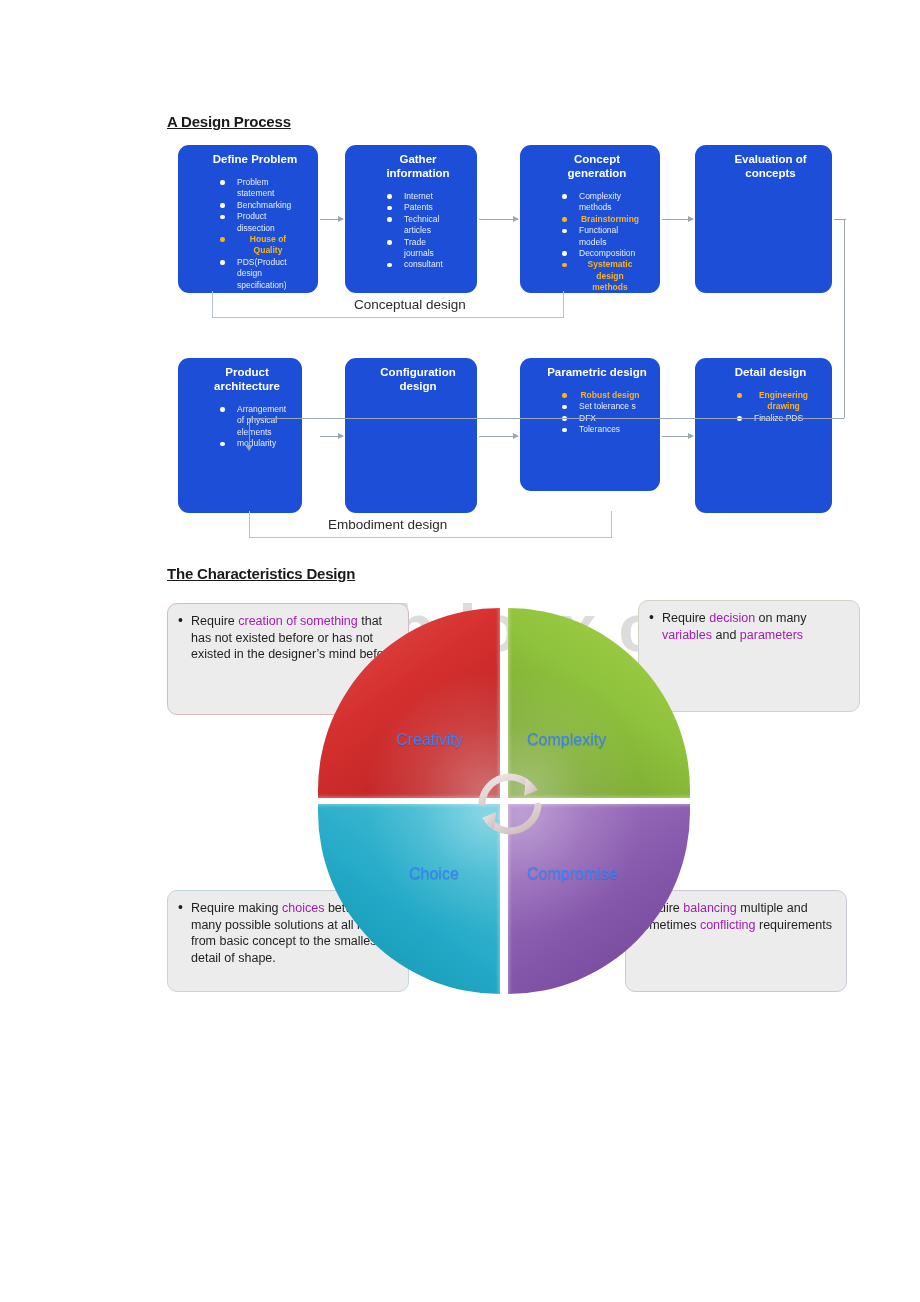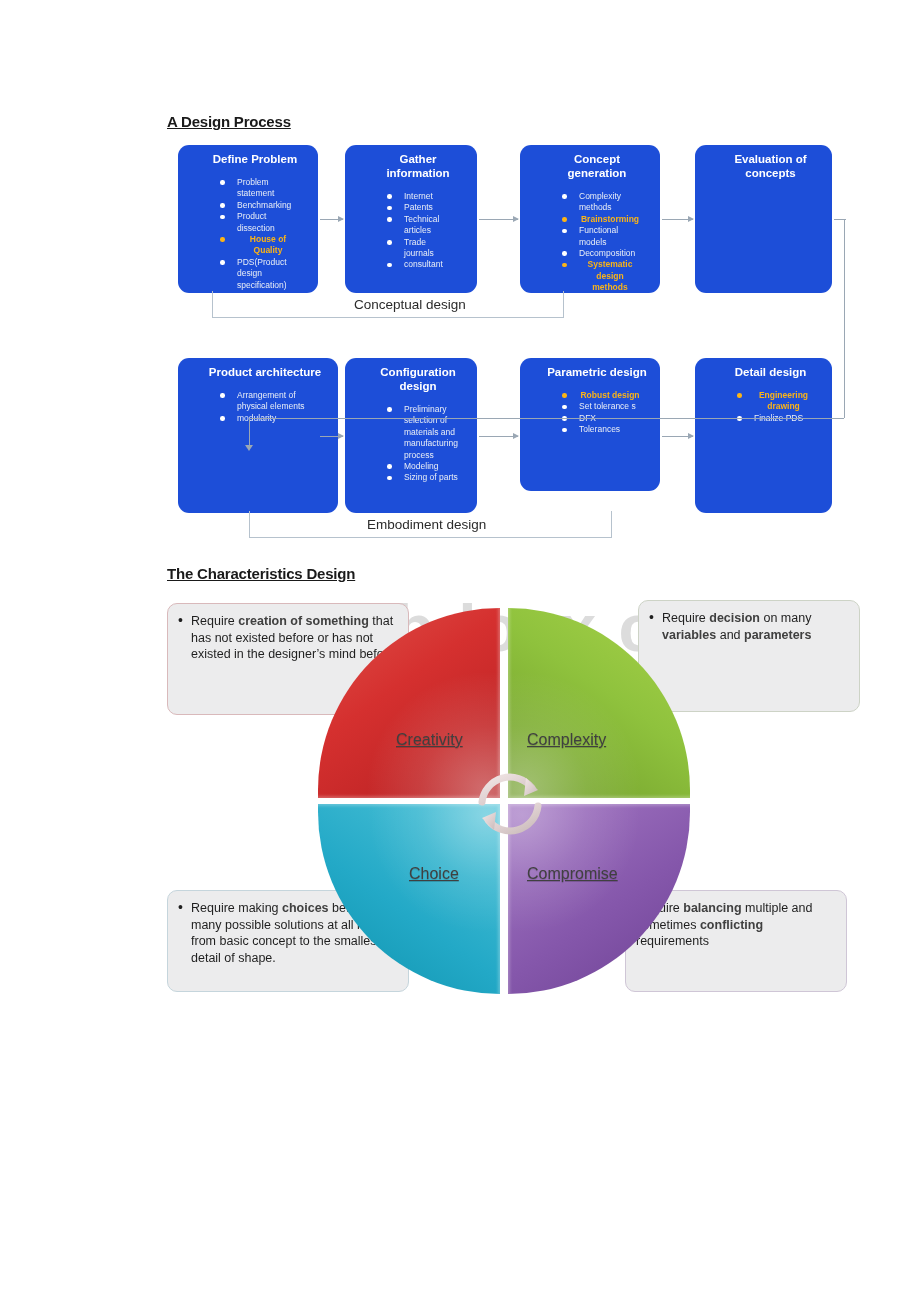--- a/index.html
+++ b/index.html
@@ -140,21 +140,21 @@
   .callout.br{border:1px solid #cfc6d6;left:625px;top:890px;width:222px;height:102px;}
 
   .callout ul{list-style:none;margin:0;padding:0;}
   .callout li{position:relative;padding-left:13px;}
   .callout li::before{
     content:"\2022";
     position:absolute;left:0;top:-1px;
     font-size:14px;color:#1f1f1f;
   }
   .callout.br p{margin:0;padding-left:0;}
-  .red{color:#404040;font-weight:bold;}
+  .red{color:#a21caf;font-weight:normal;}
 
   
   .pie{
     position:absolute;
     left:318px;top:608px;
     width:372px;height:386px;
     z-index:3;
   }
   .quad{
     position:absolute;
@@ -188,26 +188,25 @@
   .q-br{
     left:190px;top:196px;
     border-radius:0 0 182px 0;
     background:
       radial-gradient(circle at 8% 6%, rgba(255,255,255,0.30) 0%, rgba(255,255,255,0.10) 26%, rgba(255,255,255,0) 48%),
       linear-gradient(325deg,#6d4193 0%,#8557ab 45%,#a478c4 100%);
     box-shadow:inset 2px 2px 3px rgba(255,255,255,0.25);
   }
   .quad-label{
     position:absolute;
-    color:#404040;
+    color:#3b82f6;
     font-size:16px;
     white-space:nowrap;
     z-index:4;
     text-shadow:0 1px 1px rgba(0,0,0,0.18);
-    text-decoration:underline;
   }
   #label-creativity{left:396px;top:731px;}
   #label-complexity{left:527px;top:731px;}
   #label-choice{left:409px;top:865px;}
   #label-compromise{left:527px;top:865px;}
 
   .center-arrows{
     position:absolute;
     left:474px;top:758px;
     width:72px;height:92px;
@@ -251,34 +250,29 @@
           <li data-interactable="false">Complexity methods</li>
           <li class="hl" data-interactable="false">Brainstorming</li>
           <li data-interactable="false">Functional models</li>
           <li data-interactable="false">Decomposition</li>
           <li class="hl" data-interactable="false">Systematic design methods</li>
         </ul>
       </div>
       <div class="flow-box" data-interactable="true" style="left: 695px; top: 145px; width: 137px; height: 148px;">
         <div class="flow-title" data-interactable="false">Evaluation of concepts</div>
       </div>
-      <div class="flow-box" data-interactable="true" style="left: 178px; top: 358px; width: 160px; height: 155px;">
+      <div class="flow-box" data-interactable="true" style="left: 178px; top: 358px; width: 124px; height: 155px;">
         <div class="flow-title" data-interactable="false">Product architecture</div>
         <ul class="flow-list" data-interactable="false">
           <li data-interactable="false">Arrangement of physical elements</li>
           <li data-interactable="false">modularity</li>
         </ul>
       </div>
       <div class="flow-box" data-interactable="true" style="left: 345px; top: 358px; width: 132px; height: 155px;">
         <div class="flow-title" data-interactable="false">Configuration design</div>
-        <ul class="flow-list" data-interactable="false">
-          <li data-interactable="false">Preliminary selection of materials and manufacturing process</li>
-          <li data-interactable="false">Modeling</li>
-          <li data-interactable="false">Sizing of parts</li>
-        </ul>
       </div>
       <div class="flow-box" data-interactable="true" style="left: 520px; top: 358px; width: 140px; height: 133px;">
         <div class="flow-title" data-interactable="false">Parametric design</div>
         <ul class="flow-list" data-interactable="false">
           <li class="hl" data-interactable="false">Robust design</li>
           <li data-interactable="false">Set tolerance s</li>
           <li data-interactable="false">DFX</li>
           <li data-interactable="false">Tolerances</li>
         </ul>
       </div>
@@ -296,21 +290,21 @@
       <div class="h-arrow" data-interactable="false" style="left: 479px; top: 436px; width: 39px;"></div>
       <div class="h-arrow" data-interactable="false" style="left: 662px; top: 436px; width: 31px;"></div>
       <div class="conn" data-interactable="false" style="left: 834px; top: 219px; width: 12px; height: 1px;"></div>
       <div class="conn" data-interactable="false" style="left: 844px; top: 219px; width: 1px; height: 199px;"></div>
       <div class="conn" data-interactable="false" style="left: 249px; top: 418px; width: 595px; height: 1px;"></div>
       <div class="conn" data-interactable="false" style="left: 249px; top: 418px; width: 1px; height: 27px;"></div>
       <div class="conn-arrow-down" data-interactable="false" style="left: 245px; top: 445px;"></div>
       <div class="bracket" data-interactable="false" style="left: 212px; top: 291px; width: 352px; height: 27px;"></div>
       <div class="group-label" data-interactable="false" style="left: 346px; top: 297px; margin-left: 8px;">Conceptual design</div>
       <div class="bracket" data-interactable="false" style="left: 249px; top: 511px; width: 363px; height: 27px;"></div>
-      <div class="group-label" data-interactable="false" style="left: 367px; top: 517px;">Embodiment design</div>
+      <div class="group-label" data-interactable="false" style="left: 328px; top: 517px;">Embodiment design</div>
     </div>
 
   <div class="section-heading" id="heading-characteristics" data-interactable="false">The Characteristics Design</div>
 
   <div class="watermark" data-interactable="false">www.bdocx.com</div>
 
   <div class="pie" data-interactable="false">
     <div class="quad q-tl" data-interactable="true"></div>
     <div class="quad q-tr" data-interactable="true"></div>
     <div class="quad q-bl" data-interactable="true"></div>

